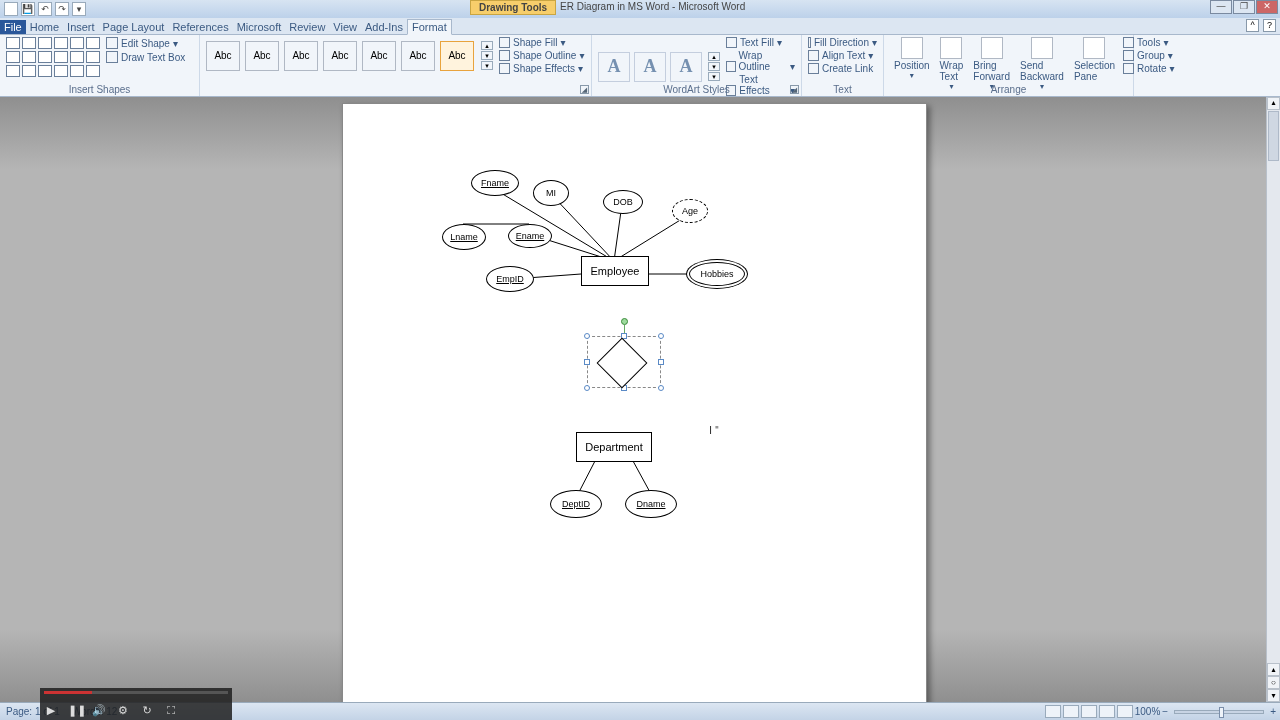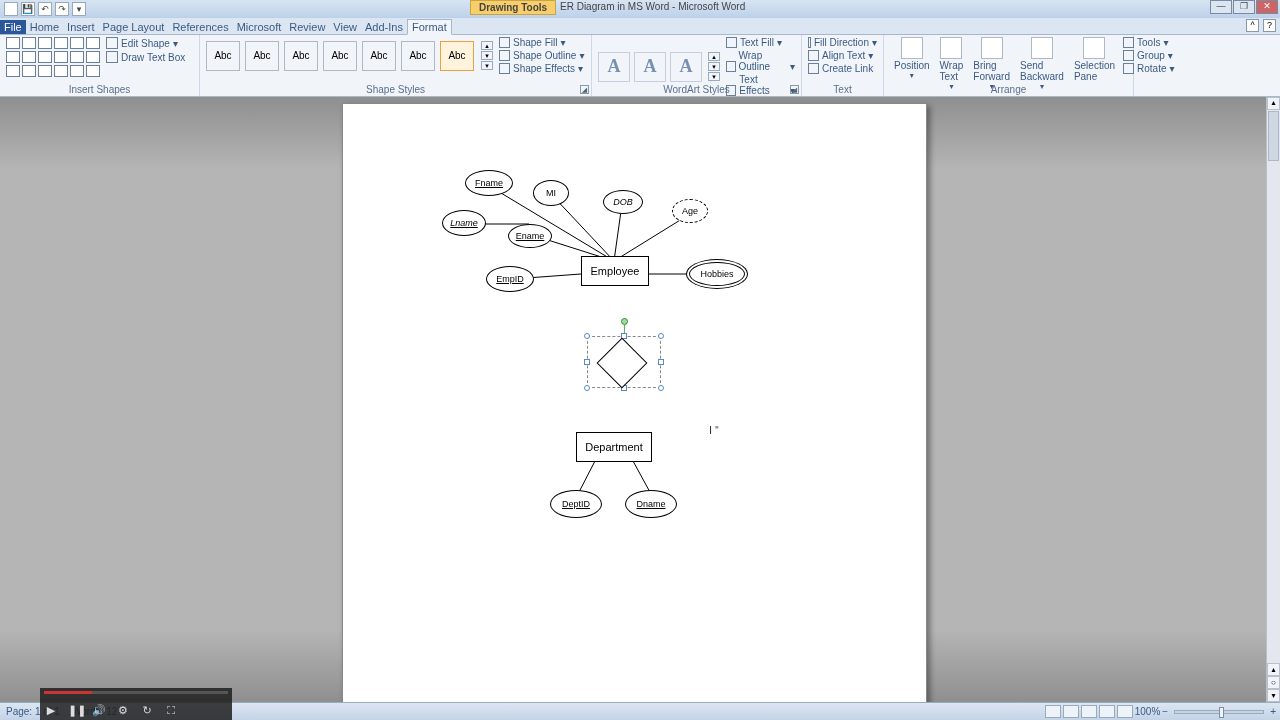--- a/index.html
+++ b/index.html
@@ -192,21 +192,20 @@
             <span>▾</span>
             <span>▾</span>
           </div>
       </div>
       <div class="fill-menu">
         <div><span class="sq-ico"></span><span>Shape Fill</span> ▾</div>
         <div><span class="sq-ico"></span><span>Shape Outline</span> ▾</div>
         <div><span class="sq-ico"></span><span>Shape Effects</span> ▾</div>
       </div>
     </div>
-    <div class="group-title">Shape Styles</div>
     <div class="dlauncher">◢</div>
   </div>
 
   <div class="group" style="width:210px;">
     <div style="display:flex;">
       <div class="wa-gallery">
         <div class="wa-box">A</div>
         <div class="wa-box">A</div>
         <div class="wa-box">A</div>
         <div class="style-more">
@@ -290,25 +289,25 @@
 
       <line x1="238" y1="170" x2="170" y2="175"></line>
       <line x1="305" y1="170" x2="348" y2="170"></line>
 
       <line x1="252" y1="357" x2="235" y2="390"></line>
       <line x1="290" y1="357" x2="308" y2="390"></line>
     </svg>
 
     <div class="entity" style="left:238px;top:152px;width:68px;height:30px;">Employee</div>
 
-    <div class="attr" style="left:122px;top:66px;width:48px;height:26px;">Fname</div>
+    <div class="attr" style="left:128px;top:66px;width:48px;height:26px;">Fname</div>
     <div class="attr nou" style="left:190px;top:76px;width:36px;height:26px;">MI</div>
-    <div class="attr" style="left:99px;top:106px;width:44px;height:26px;font-style:italic;">Lname</div>
+    <div class="attr" style="left:99px;top:120px;width:44px;height:26px;">Lname</div>
     <div class="attr" style="left:165px;top:120px;width:44px;height:24px;">Ename</div>
-    <div class="attr nou" style="left:260px;top:86px;width:40px;height:24px;font-style:italic;">DOB</div>
+    <div class="attr nou" style="left:260px;top:86px;width:40px;height:24px;">DOB</div>
     <div class="attr nou dashed" style="left:329px;top:95px;width:36px;height:24px;">Age</div>
     <div class="attr" style="left:143px;top:162px;width:48px;height:26px;">EmpID</div>
     <div class="attr nou double" style="left:346px;top:158px;width:56px;height:24px;">Hobbies</div>
 
     <div class="rot-handle" style="left:278px;top:214px;"></div>
     <div style="position:absolute;left:281px;top:221px;width:1px;height:11px;background:#6a6;"></div>
     <div class="sel-box" style="left:244px;top:232px;width:74px;height:52px;">
       <div class="handle" style="left:-4px;top:-4px;"></div>
       <div class="handle sq" style="left:33px;top:-4px;"></div>
       <div class="handle" style="right:-4px;top:-4px;"></div>

